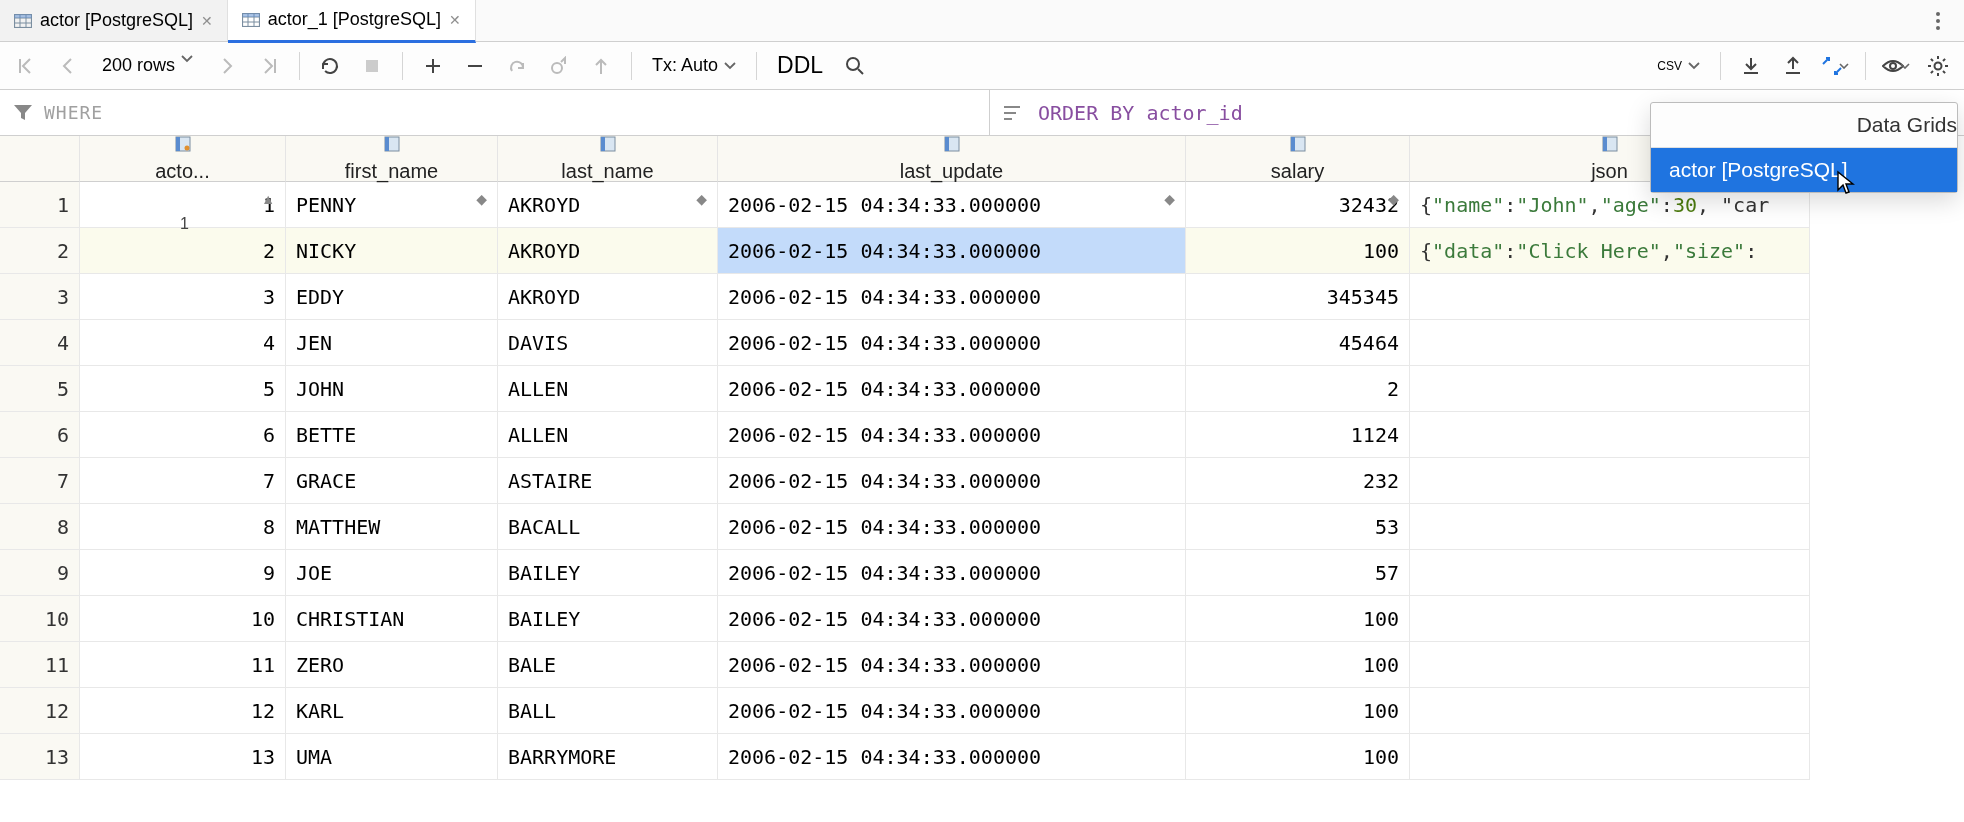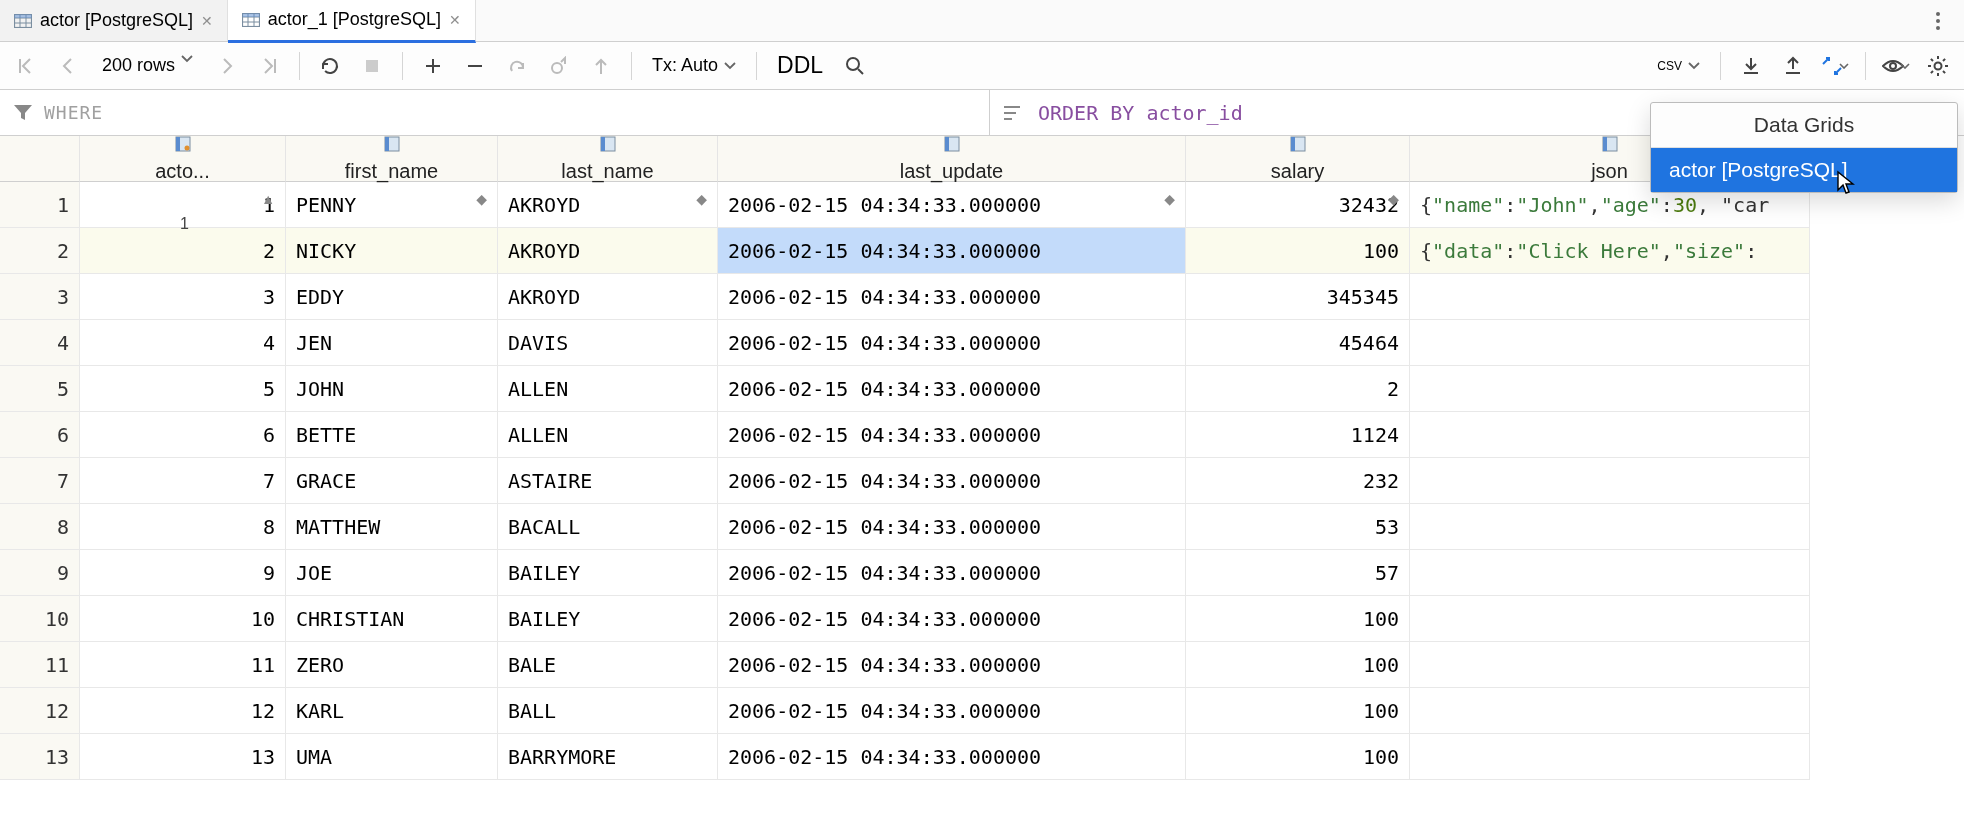--- a/index.html
+++ b/index.html
@@ -149,21 +149,21 @@
     top: 102px;
     width: 308px;
     background: #fdfdfd;
     border: 1px solid #bcbcbc;
     box-shadow: 0 8px 24px rgba(0,0,0,0.15);
     border-radius: 3px;
     z-index: 50;
     font-size: 20px;
   }
   .popup-hdr {
-    text-align: center;
+    text-align: right;
     padding: 10px 0;
     font-size: 21px;
     color: #333;
     border-bottom: 1px solid #e0e0e0;
   }
   .popup-item {
     background: #1f74e0;
     color: #fff;
     padding: 10px 18px;
     font-size: 21px;

